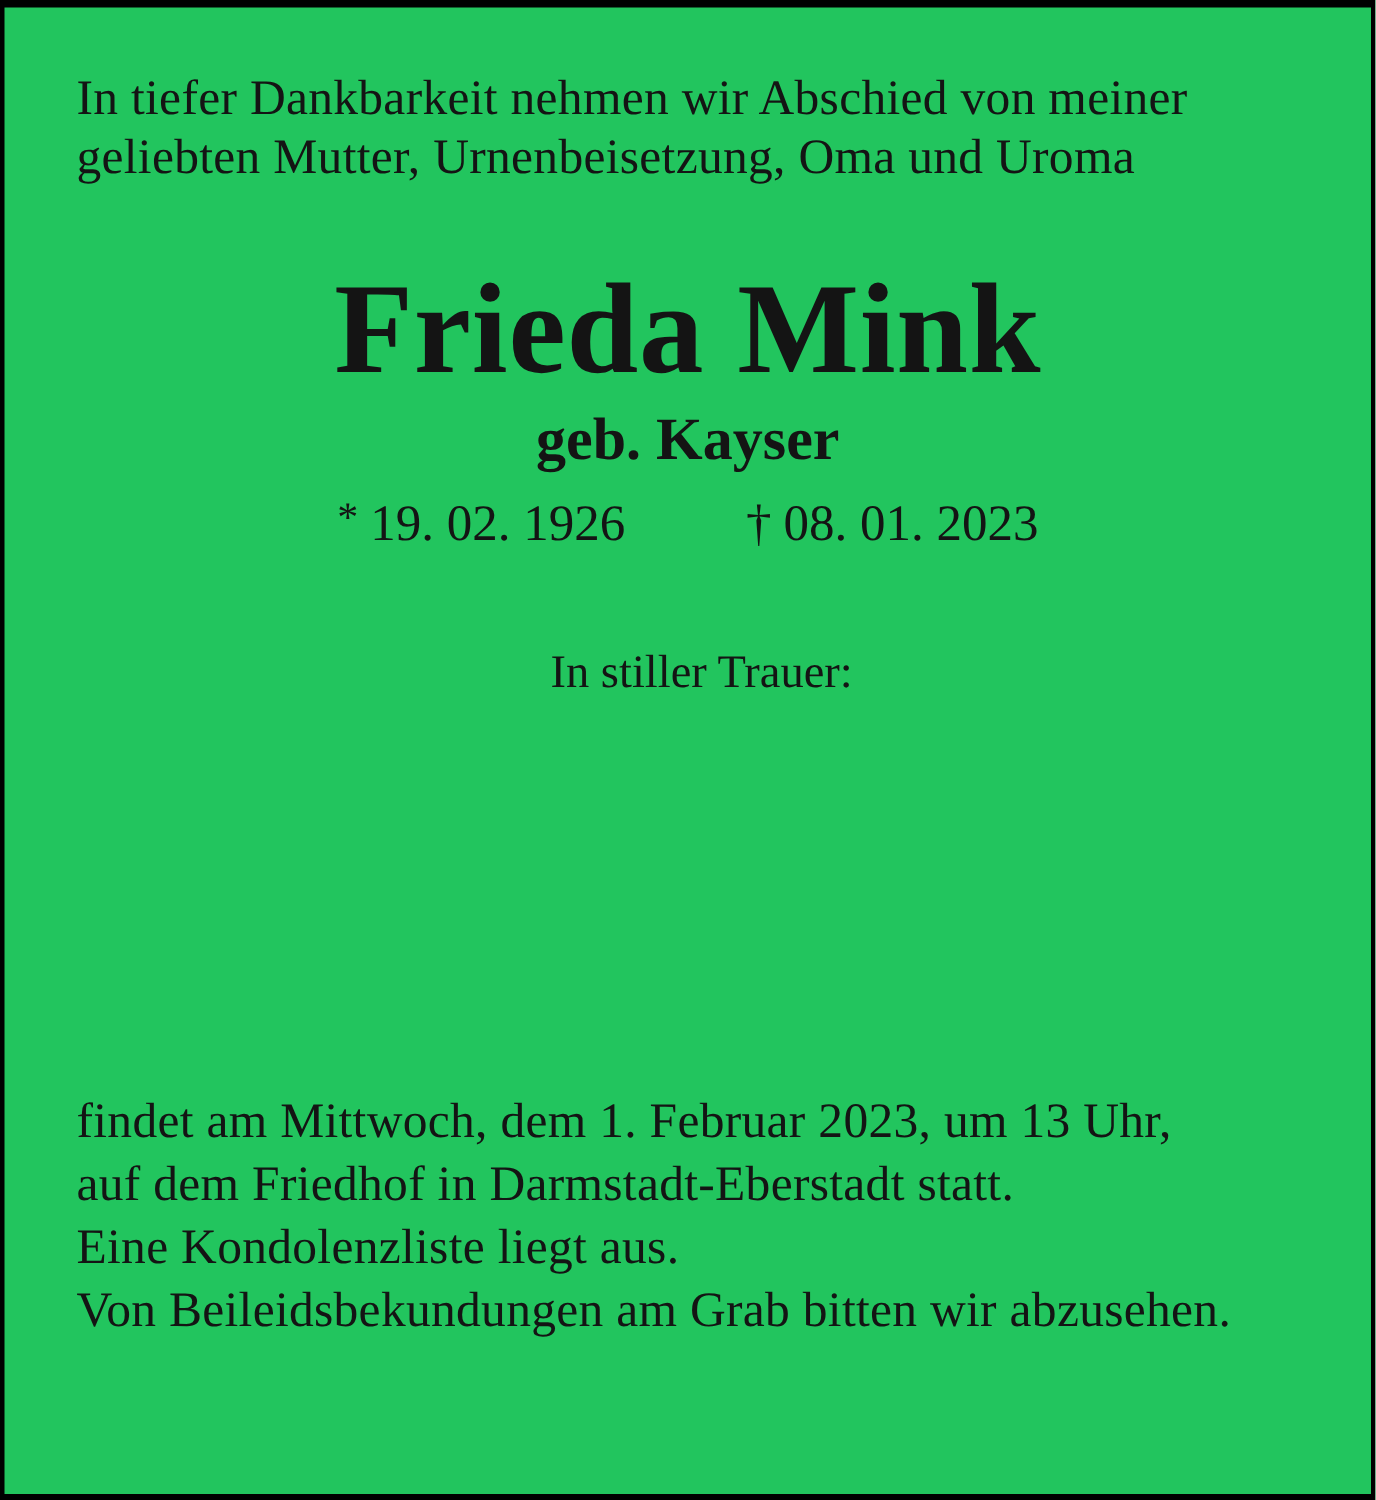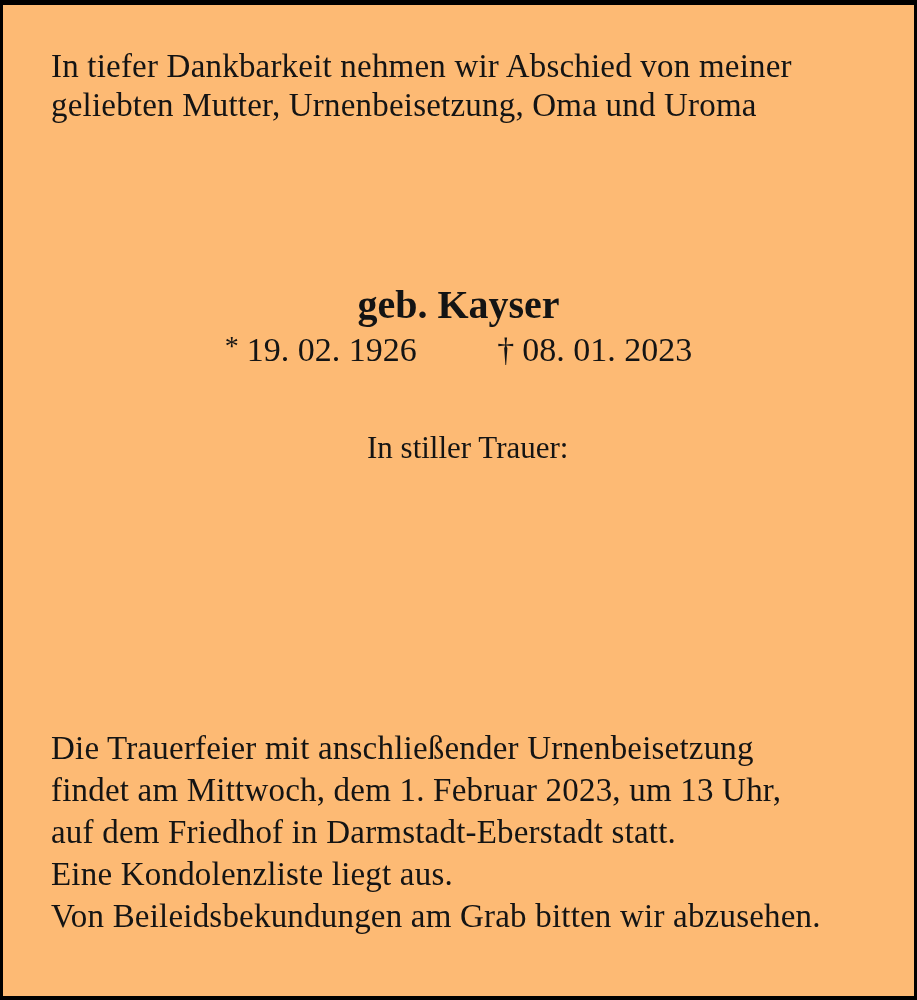--- a/index.html
+++ b/index.html
@@ -9,21 +9,21 @@
     background: #ffffff;
   }
   .notice-frame {
     position: relative;
     width: 917px;
     height: 1000px;
     box-sizing: border-box;
     border-style: solid;
     border-color: #000000;
     border-width: 5px 3px 4px 3px;
-    background: #fdba74;
+    background: #22c55e;
     color: #141414;
     font-family: "Liberation Serif", "DejaVu Serif", serif;
     overflow: hidden;
   }
   .intro {
     position: absolute;
     left: 48px;
     top: 42px;
     font-size: 33px;
     line-height: 39px;
@@ -43,21 +43,20 @@
   }
   .maiden-name {
     position: absolute;
     left: 0;
     right: 0;
     top: 266px;
     text-align: center;
     font-size: 40px;
     line-height: 44px;
     font-weight: bold;
-    margin-top: 12px;
   }
   .dates-row {
     position: absolute;
     left: 0;
     right: 0;
     top: 314px;
     text-align: center;
     font-size: 34px;
     line-height: 53px;
     white-space: nowrap;
@@ -110,37 +109,37 @@
 </head>
 <body>
 
 <div class="notice-frame">
 
   <div class="intro">
     <div>In tiefer Dankbarkeit nehmen wir Abschied von meiner</div>
     <div>geliebten Mutter, Urnenbeisetzung, Oma und Uroma</div>
   </div>
 
+  <div class="deceased-name">Frieda Mink</div>
 
   <div class="maiden-name">geb. Kayser</div>
 
   <div class="dates-row">
     <span class="date-group birth-group">
       <span class="birth-symbol">*</span><span>19. 02. 1926</span>
     </span>
     <span class="date-group death-group">
       <span class="death-symbol">†</span><span>08. 01. 2023</span>
     </span>
   </div>
 
   <div class="mourning-block">
     <div class="mourning-label">In stiller Trauer:</div>
   </div>
 
   <div class="funeral-block">
-    <div class="funeral-line">Die Trauerfeier mit anschließender Urnenbeisetzung</div>
     <div class="funeral-line">findet am Mittwoch, dem 1. Februar 2023, um 13 Uhr,</div>
     <div class="funeral-line">auf dem Friedhof in Darmstadt-Eberstadt statt.</div>
     <div class="funeral-line">Eine Kondolenzliste liegt aus.</div>
     <div class="funeral-line">Von Beileidsbekundungen am Grab bitten wir abzusehen.</div>
   </div>
 
 </div>
 
 </body></html>

